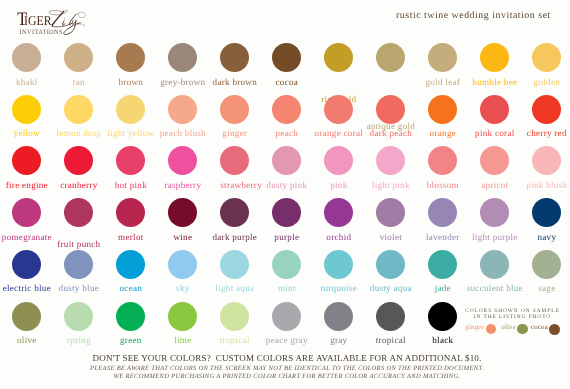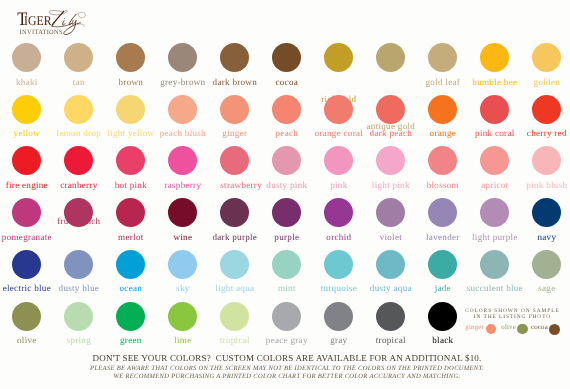--- a/index.html
+++ b/index.html
@@ -64,20 +64,21 @@
         <path d="M49.1 11.6 C 48.2 13.2, 47.5 14.8, 47.6 15.7 C 47.7 16.6, 48.8 16.2, 49.9 14.8" stroke-width="0.9"></path>
         <circle cx="49.5" cy="9.5" r="0.4" fill="#4a2a16" stroke="none"></circle>
         <path d="M61.6 5.3 C 63.6 3.6, 65.4 3.0, 67.2 3.2 C 69.6 3.5, 70.9 5.3, 70.3 6.9 C 69.6 8.7, 67.0 9.3, 65.0 8.2 C 63.4 7.3, 63.0 5.8, 63.6 4.9" stroke-width="0.3"></path>
         <path d="M61.2 5.2 C 58.4 8.2, 55.6 11.7, 54.5 14.2 C 53.7 16.1, 54.8 16.3, 56.2 14.6" stroke-width="0.88"></path>
         <path d="M58.1 11.6 C 57.4 13.0, 57.0 14.4, 57.3 15.1 C 57.7 15.8, 58.9 15.0, 59.9 13.4 C 60.7 12.2, 61.2 11.4, 61.2 11.4 C 60.7 13.2, 60.2 15.0, 60.0 17.0 C 59.7 20.0, 57.6 22.8, 54.0 24.6 C 50.8 26.2, 48.2 25.6, 48.8 24.0 C 49.4 22.3, 52.6 19.8, 57.0 17.2 C 60.2 15.3, 63.3 14.1, 65.4 13.8" stroke-width="0.85"></path>
         <path d="M62.3 15.3 C 65.0 14.9, 67.6 14.9, 68.6 15.6 C 69.4 16.2, 69.4 17.1, 68.8 17.7" stroke-width="0.32"></path>
       </g>
     </svg>
   </div>
   <div id="header">
+    <div>rustic twine wedding invitation set</div>
   </div>
   <div id="grid">
       <div class="dot" style="left: 12.2px; top: 43px; width: 29px; height: 29px; background: rgb(201, 174, 150);"></div>
       <div class="lbl" style="left: -3.3px; top: 76.5px; width: 60px; color: rgb(201, 174, 150);">khaki</div>
       <div class="dot" style="left: 64.2px; top: 43px; width: 29px; height: 29px; background: rgb(206, 177, 136);"></div>
       <div class="lbl" style="left: 48.7px; top: 76.5px; width: 60px; color: rgb(206, 177, 136);">tan</div>
       <div class="dot" style="left: 116.2px; top: 43px; width: 29px; height: 29px; background: rgb(168, 122, 80);"></div>
       <div class="lbl" style="left: 100.7px; top: 76.5px; width: 60px; color: rgb(168, 122, 80);">brown</div>
       <div class="dot" style="left: 168.2px; top: 43px; width: 29px; height: 29px; background: rgb(155, 135, 122);"></div>
       <div class="lbl" style="left: 152.7px; top: 76.5px; width: 60px; color: rgb(155, 135, 122);">grey-brown</div>
@@ -135,21 +136,21 @@
       <div class="lbl" style="left: 360.7px; top: 179.9px; width: 60px; color: rgb(245, 167, 202);">light pink</div>
       <div class="dot" style="left: 428.2px; top: 146.4px; width: 29px; height: 29px; background: rgb(242, 132, 135);"></div>
       <div class="lbl" style="left: 412.7px; top: 179.9px; width: 60px; color: rgb(242, 132, 135);">blossom</div>
       <div class="dot" style="left: 480.2px; top: 146.4px; width: 29px; height: 29px; background: rgb(245, 151, 147);"></div>
       <div class="lbl" style="left: 464.7px; top: 179.9px; width: 60px; color: rgb(245, 151, 147);">apricot</div>
       <div class="dot" style="left: 532.2px; top: 146.4px; width: 29px; height: 29px; background: rgb(249, 182, 184);"></div>
       <div class="lbl" style="left: 516.7px; top: 179.9px; width: 60px; color: rgb(249, 182, 184);">pink blush</div>
       <div class="dot" style="left: 12.2px; top: 198.1px; width: 29px; height: 29px; background: rgb(190, 56, 126);"></div>
       <div class="lbl" style="left: -3.3px; top: 231.6px; width: 60px; color: rgb(190, 56, 126);">pomegranate</div>
       <div class="dot" style="left: 64.2px; top: 198.1px; width: 29px; height: 29px; background: rgb(174, 53, 96);"></div>
-      <div class="lbl" style="left: 48.7px; top: 216px; width: 60px; color: rgb(174, 53, 96);">fruit punch</div>
+      <div class="lbl" style="left: 48.7px; top: 239px; width: 60px; color: rgb(174, 53, 96);">fruit punch</div>
       <div class="dot" style="left: 116.2px; top: 198.1px; width: 29px; height: 29px; background: rgb(184, 38, 80);"></div>
       <div class="lbl" style="left: 100.7px; top: 231.6px; width: 60px; color: rgb(184, 38, 80);">merlot</div>
       <div class="dot" style="left: 168.2px; top: 198.1px; width: 29px; height: 29px; background: rgb(118, 11, 42);"></div>
       <div class="lbl" style="left: 152.7px; top: 231.6px; width: 60px; color: rgb(118, 11, 42);">wine</div>
       <div class="dot" style="left: 220.2px; top: 198.1px; width: 29px; height: 29px; background: rgb(106, 49, 81);"></div>
       <div class="lbl" style="left: 204.7px; top: 231.6px; width: 60px; color: rgb(106, 49, 81);">dark purple</div>
       <div class="dot" style="left: 272.2px; top: 198.1px; width: 29px; height: 29px; background: rgb(119, 46, 107);"></div>
       <div class="lbl" style="left: 256.7px; top: 231.6px; width: 60px; color: rgb(119, 46, 107);">purple</div>
       <div class="dot" style="left: 324.2px; top: 198.1px; width: 29px; height: 29px; background: rgb(150, 55, 147);"></div>
       <div class="lbl" style="left: 308.7px; top: 231.6px; width: 60px; color: rgb(150, 55, 147);">orchid</div>

